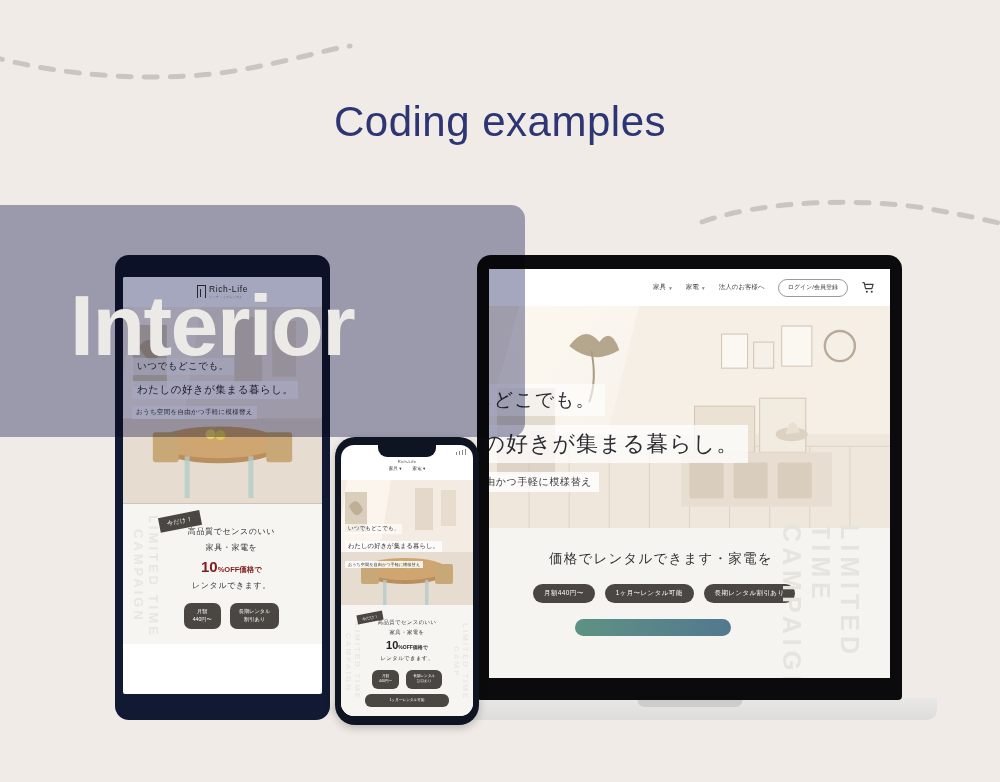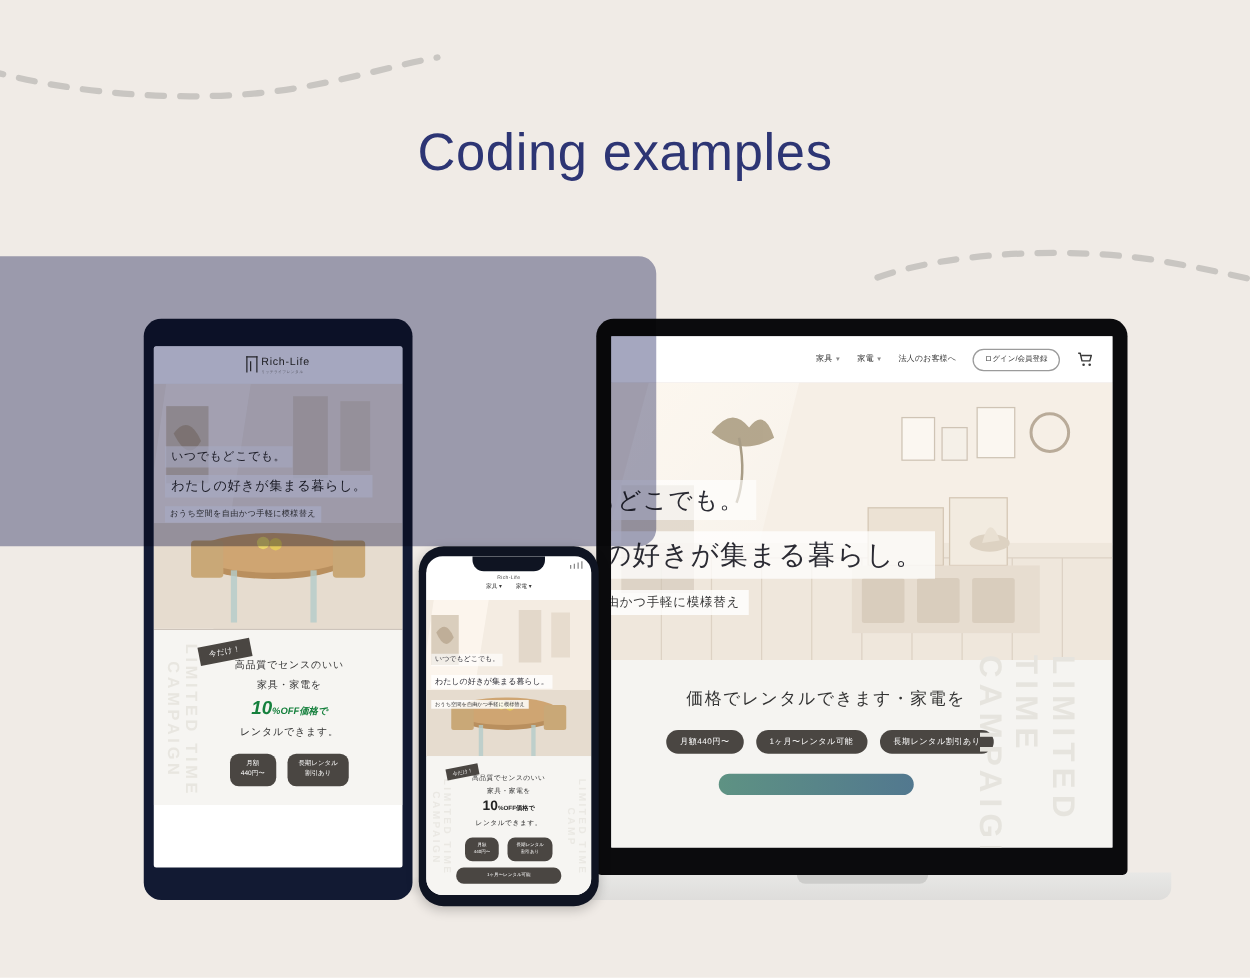--- a/index.html
+++ b/index.html
@@ -249,21 +249,21 @@
   }
   .badge-now {
     position: absolute; left: 36px; top: 10px;
     background: #4a4642; color: #fff;
     font-size: 6px; padding: 3px 8px;
     transform: rotate(-11deg);
     letter-spacing: .4px;
   }
   .tc-l1 { font-size: 8px; color: #333; letter-spacing: .6px; margin-left: 18px; }
   .tc-l2 { font-size: 8px; color: #333; letter-spacing: .6px; margin-top: 5px; margin-left: 18px;}
-  .tc-l3 { font-size: 15px; color: #15803d; font-weight: 700; margin-top: 5px; margin-left: 18px; font-style: italic; }
+  .tc-l3 { font-size: 15px; color: #7f1d1d; font-weight: 700; margin-top: 5px; margin-left: 18px; }
   .tc-l3 .sm { font-size: 7.5px; }
   .tc-l4 { font-size: 8px; color: #333; letter-spacing: .6px; margin-top: 5px; margin-left: 18px;}
   .tab-pills { display: flex; gap: 9px; justify-content: center; margin: 12px 0 0 18px; }
   .tpill {
     background: #4a4642; color: #fff; border-radius: 7px;
     font-size: 5.2px; line-height: 1.5; padding: 5px 9px; text-align: center;
     white-space: nowrap;
   }
 
   
@@ -610,14 +610,15 @@
             </div>
           </div>
           <div class="ppill ppill-wide">1ヶ月〜レンタル可能</div>
         </div>
 
       </div>
     </div>
   </div>
 
   <div class="lav-rect"></div>
+  <div class="interior-word">Interior</div>
 
 </div>
 
 </body></html>

